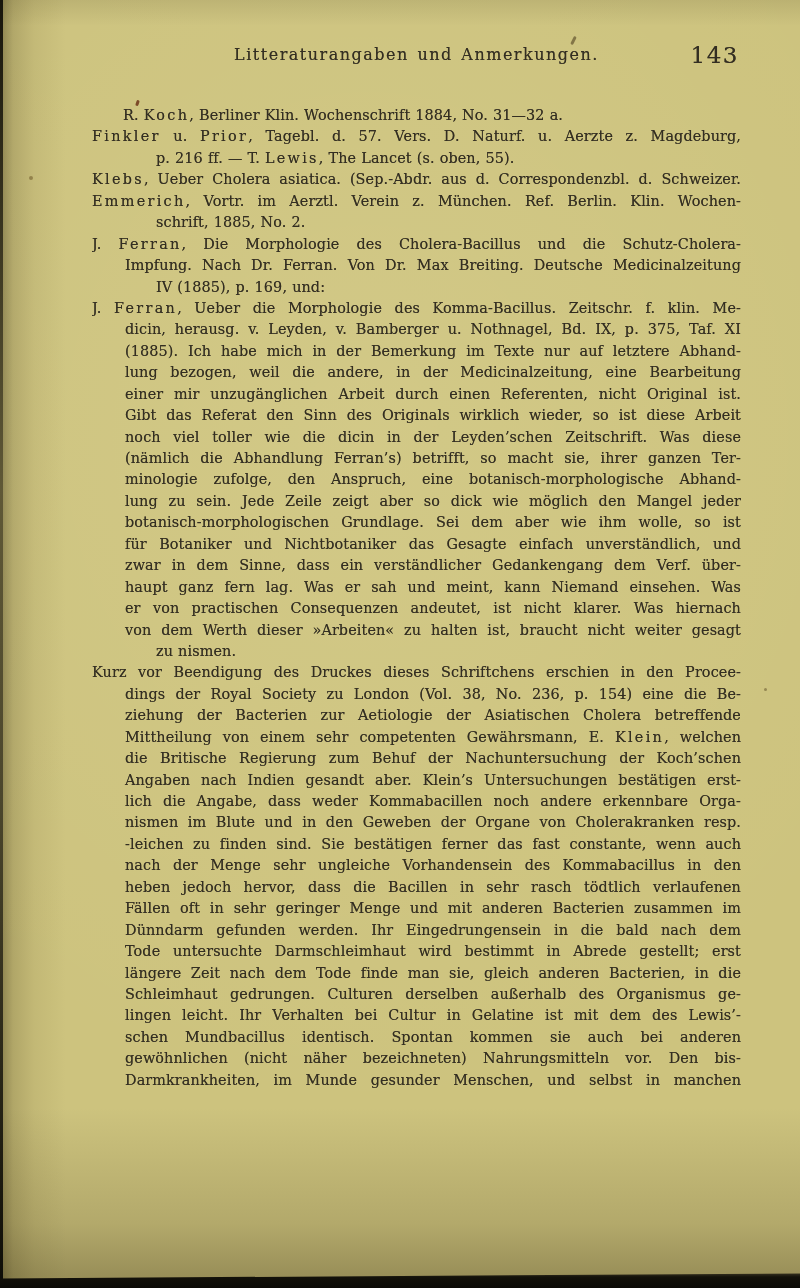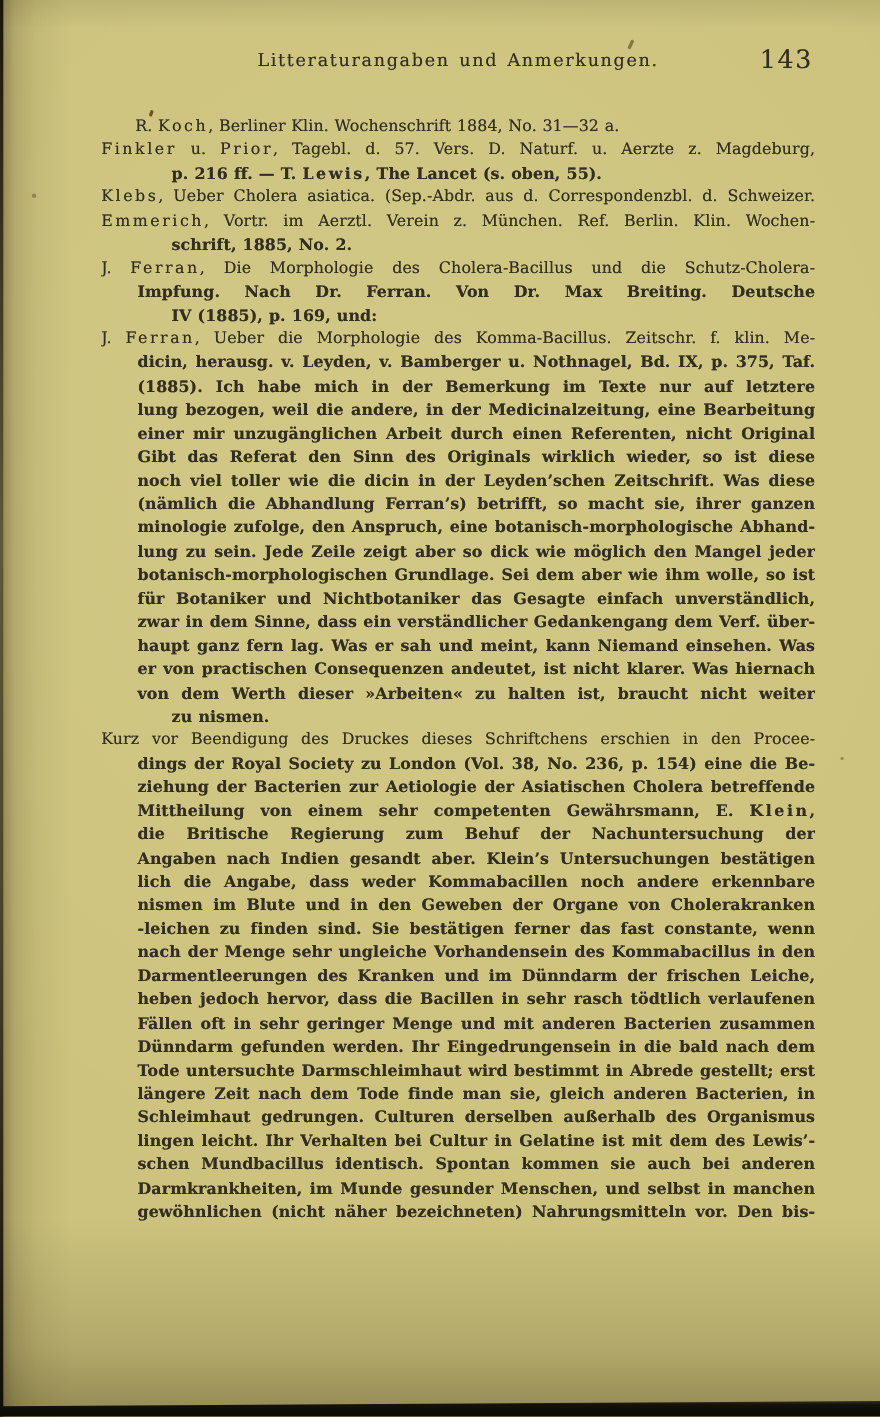--- a/index.html
+++ b/index.html
@@ -38,21 +38,21 @@
   }
   .textblock{position:absolute;left:92px;right:59px;top:105px;}
   .line{
     height:21.45px;line-height:21.45px;font-size:14.4px;
     overflow:hidden;white-space:normal;
     text-align:justify;text-align-last:justify;
     word-spacing:.4px;letter-spacing:.1px;
     text-shadow:0 0 .6px rgba(49,44,30,.65);
   }
   .line.noj{text-align:left;text-align-last:left;margin-left:31px;}
-  .line.ind{padding-left:33px;font-weight:bold;}
+  .line.ind{padding-left:33px;}
   .sp{letter-spacing:2.3px;}
   .speck{position:absolute;pointer-events:none;}
   .speck.s1{left:136px;top:100px;width:3px;height:6px;border-radius:2px;background:#7c4a28;transform:rotate(20deg);}
   .speck.s2{left:572px;top:36px;width:3px;height:9px;border-radius:2px;background:#6f6238;transform:rotate(26deg);opacity:.8;}
   .speck.s3{left:29px;top:176px;width:4px;height:4px;border-radius:50%;background:rgba(108,88,40,.55);}
   .speck.s4{left:764px;top:688px;width:3px;height:3px;border-radius:50%;background:rgba(92,76,36,.5);}
 </style>
 </head>
 <body>
 
@@ -94,31 +94,30 @@
       <div class="line"><span>Kurz vor Beendigung des Druckes dieses Schriftchens erschien in den Procee-</span></div>
       <div class="line ind"><span>dings der Royal Society zu London (Vol. 38, No. 236, p. 154) eine die Be-</span></div>
       <div class="line ind"><span>ziehung der Bacterien zur Aetiologie der Asiatischen Cholera betreffende</span></div>
       <div class="line ind"><span>Mittheilung von einem sehr competenten Gewährsmann, E. </span><span class="sp">Klein</span><span>, welchen</span></div>
       <div class="line ind"><span>die Britische Regierung zum Behuf der Nachuntersuchung der Koch’schen</span></div>
       <div class="line ind"><span>Angaben nach Indien gesandt aber. Klein’s Untersuchungen bestätigen erst-</span></div>
       <div class="line ind"><span>lich die Angabe, dass weder Kommabacillen noch andere erkennbare Orga-</span></div>
       <div class="line ind"><span>nismen im Blute und in den Geweben der Organe von Cholerakranken resp.</span></div>
       <div class="line ind"><span>-leichen zu finden sind. Sie bestätigen ferner das fast constante, wenn auch</span></div>
       <div class="line ind"><span>nach der Menge sehr ungleiche Vorhandensein des Kommabacillus in den</span></div>
-      <div class="line ind"><span>Darmentleerungen des Kranken und im Dünndarm der frischen Leiche,</span></div>
       <div class="line ind"><span>heben jedoch hervor, dass die Bacillen in sehr rasch tödtlich verlaufenen</span></div>
       <div class="line ind"><span>Fällen oft in sehr geringer Menge und mit anderen Bacterien zusammen im</span></div>
       <div class="line ind"><span>Dünndarm gefunden werden. Ihr Eingedrungensein in die bald nach dem</span></div>
       <div class="line ind"><span>Tode untersuchte Darmschleimhaut wird bestimmt in Abrede gestellt; erst</span></div>
       <div class="line ind"><span>längere Zeit nach dem Tode finde man sie, gleich anderen Bacterien, in die</span></div>
       <div class="line ind"><span>Schleimhaut gedrungen. Culturen derselben außerhalb des Organismus ge-</span></div>
       <div class="line ind"><span>lingen leicht. Ihr Verhalten bei Cultur in Gelatine ist mit dem des Lewis’-</span></div>
       <div class="line ind"><span>schen Mundbacillus identisch. Spontan kommen sie auch bei anderen</span></div>
+      <div class="line ind"><span>gewöhnlichen (nicht näher bezeichneten) Nahrungsmitteln vor. Den bis-</span></div>
       <div class="line ind"><span>Darmkrankheiten, im Munde gesunder Menschen, und selbst in manchen</span></div>
-      <div class="line ind"><span>gewöhnlichen (nicht näher bezeichneten) Nahrungsmitteln vor. Den bis-</span></div>
     </div>
 
   <div class="speck s1"></div>
   <div class="speck s2"></div>
   <div class="speck s3"></div>
   <div class="speck s4"></div>
 
   <div class="edge-bottom"></div>
 </div>
 

